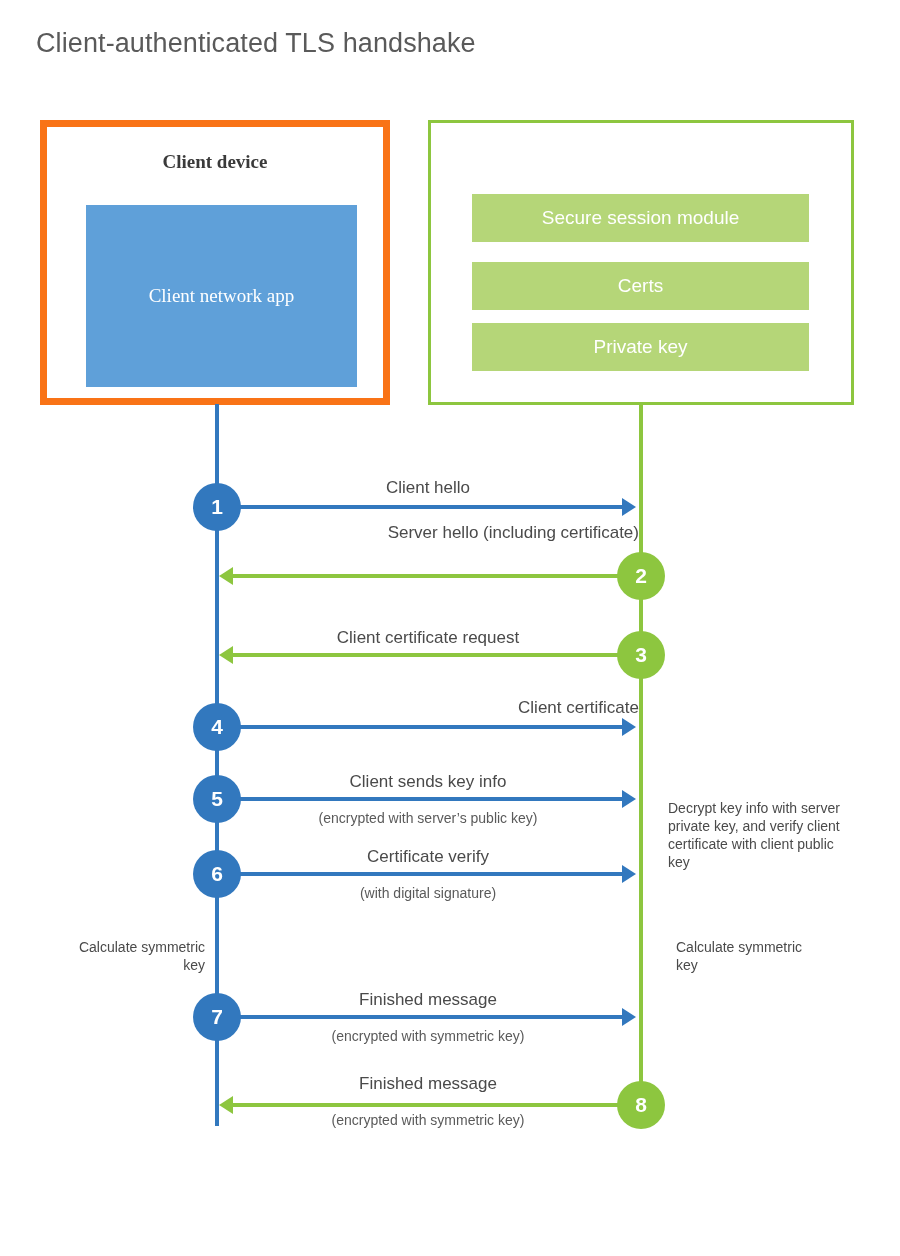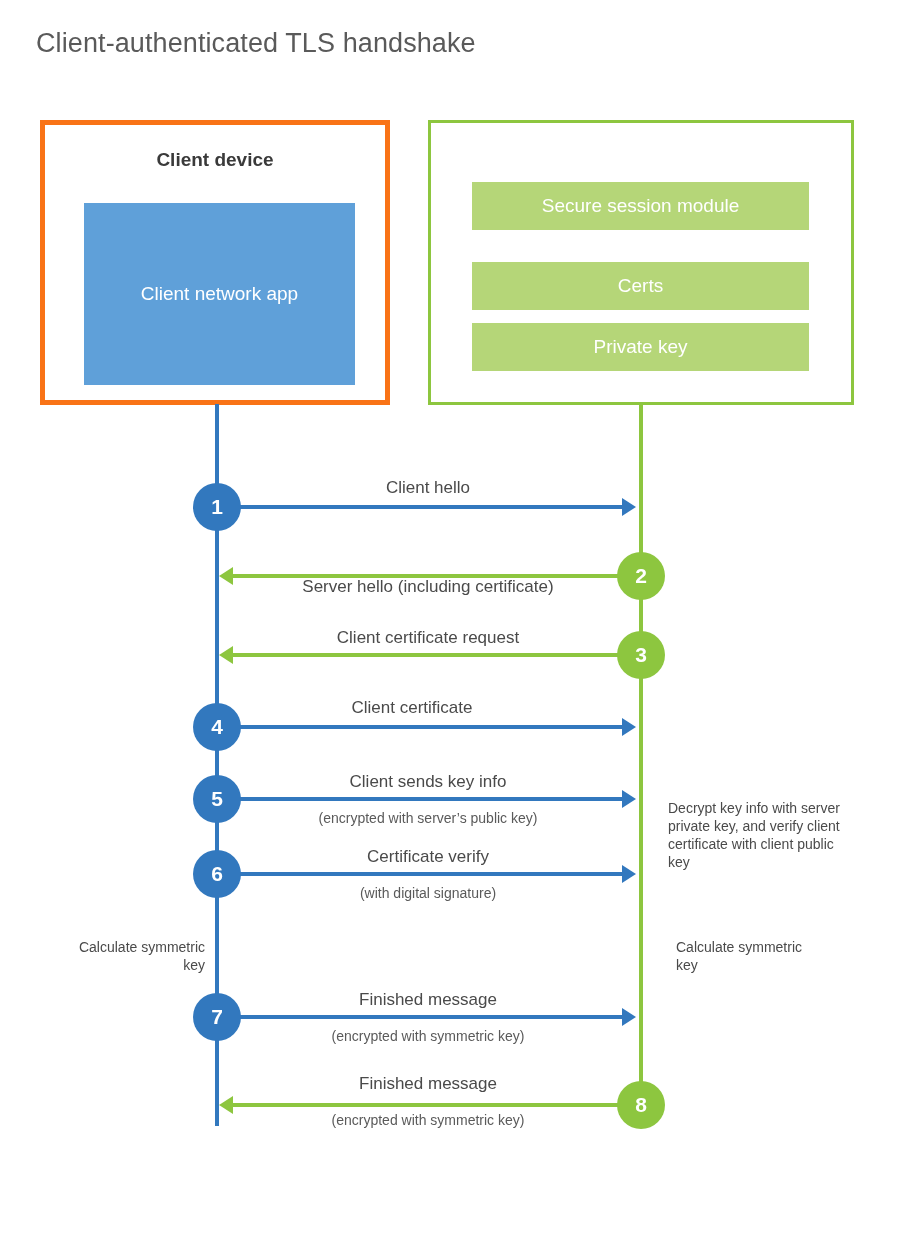--- a/index.html
+++ b/index.html
@@ -35,21 +35,22 @@
   .entity-box {
     position: absolute;
     background: #ffffff;
     box-sizing: border-box;
   }
   .entity-box.client {
     left: 40px;
     top: 120px;
     width: 350px;
     height: 285px;
-    border: 5px solid #f97316;
+    border: 7px solid #f97316;
+    font-family: Liberation Serif, serif;
   }
   .entity-box.server {
     left: 428px;
     top: 120px;
     width: 426px;
     height: 285px;
     border: 3px solid #8dc63f;
   }
   .entity-title {
     position: absolute;
@@ -86,21 +87,21 @@
     height: 48px;
     background: #b5d678;
     color: #ffffff;
     font-size: 19px;
     display: flex;
     align-items: center;
     justify-content: center;
     text-align: center;
     box-sizing: border-box;
   }
-  .server-bar.b0 { top: 59px; }
+  .server-bar.b0 { top: 71px; }
   .server-bar.b1 { top: 139px; }
   .server-bar.b2 { top: 200px; }
 
   
   .lifeline {
     position: absolute;
     width: 4px;
   }
   .lifeline.client-ll {
     left: 215px;
@@ -203,33 +204,33 @@
 
   <div class="lifeline client-ll"></div>
   <div class="lifeline server-ll"></div>
 
   <div class="msg-label" style="left:217px; top:478px; width:422px;">Client hello</div>
   <div class="arrow blue to-right" style="left:219px; top:505px; width:404px;">
       <span class="head"></span>
     </div>
   <div class="step-circle blue" style="left:193px; top:483px;">1</div>
 
-  <div class="msg-label" style="left:217px; top:577px; width:422px;">Server hello (including certificate)</div>
+  <div class="msg-label" style="left:217px; top:523px; width:422px;text-align:right;">Server hello (including certificate)</div>
   <div class="arrow green to-left" style="left:232px; top:574px; width:392px;">
       <span class="head"></span>
     </div>
   <div class="step-circle green" style="left:617px; top:552px;">2</div>
 
   <div class="msg-label" style="left:217px; top:628px; width:422px;">Client certificate request</div>
   <div class="arrow green to-left" style="left:232px; top:653px; width:392px;">
       <span class="head"></span>
     </div>
   <div class="step-circle green" style="left:617px; top:631px;">3</div>
 
-  <div class="msg-label" style="left:201px; top:698px; width:422px;">Client certificate</div>
+  <div class="msg-label" style="left:217px; top:698px; width:422px;text-align:right;">Client certificate</div>
   <div class="arrow blue to-right" style="left:219px; top:725px; width:404px;">
       <span class="head"></span>
     </div>
   <div class="step-circle blue" style="left:193px; top:703px;">4</div>
 
   <div class="msg-label" style="left:217px; top:772px; width:422px;">Client sends key info</div>
   <div class="arrow blue to-right" style="left:219px; top:797px; width:404px;">
       <span class="head"></span>
     </div>
   <div class="msg-sub" style="left:217px; top:810px; width:422px;">(encrypted with server’s public key)</div>

